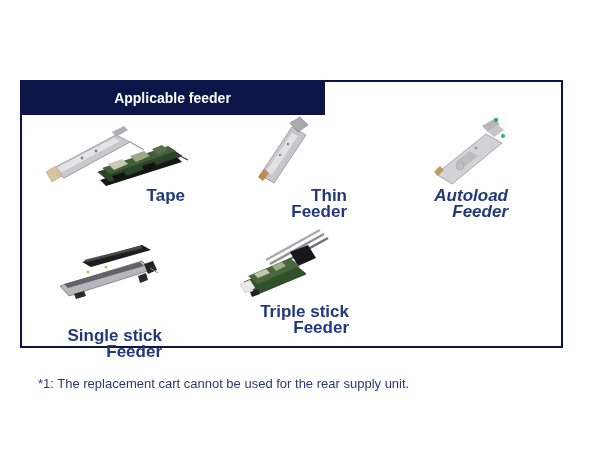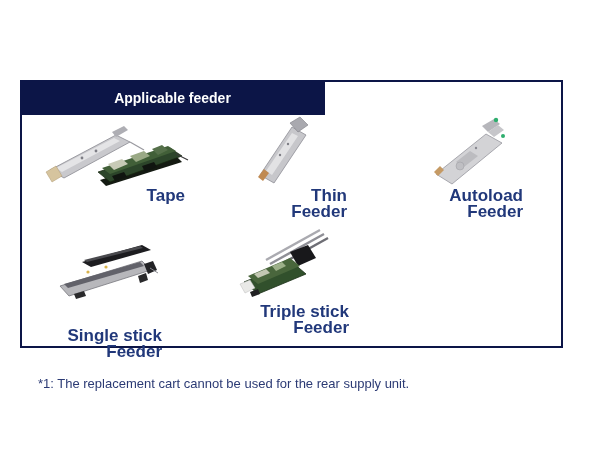--- a/index.html
+++ b/index.html
@@ -30,21 +30,21 @@
   }
   
   #img-tape{left:42px;top:120px;width:150px;height:67px;}
   #img-thin{left:250px;top:113px;width:72px;height:76px;}
   #img-autoload{left:430px;top:114px;width:80px;height:74px;}
   #img-single{left:54px;top:238px;width:104px;height:64px;}
   #img-triple{left:236px;top:224px;width:94px;height:78px;}
   
   #lbl-tape{left:25px;top:188px;width:160px;}
   #lbl-thin{left:227px;top:188px;width:120px;}
-  #lbl-autoload{left:403px;top:188px;width:120px;}
+  #lbl-autoload{left:388px;top:188px;width:120px;font-style:italic;}
   #lbl-single{left:42px;top:304px;width:120px;margin-top:24px;}
   #lbl-triple{left:229px;top:304px;width:120px;}
 </style>
 </head>
 <body>
 
 <div class="panel"></div>
 
 <div class="tab">
   <span>Applicable feeder</span>

